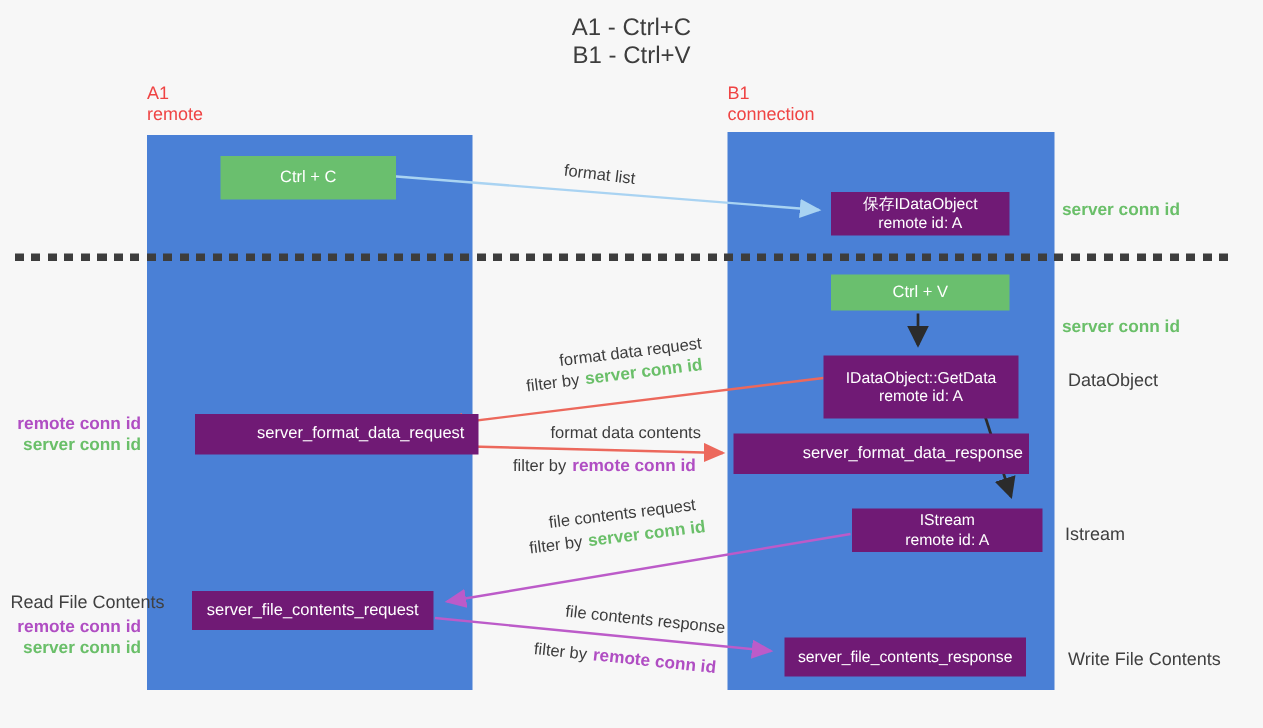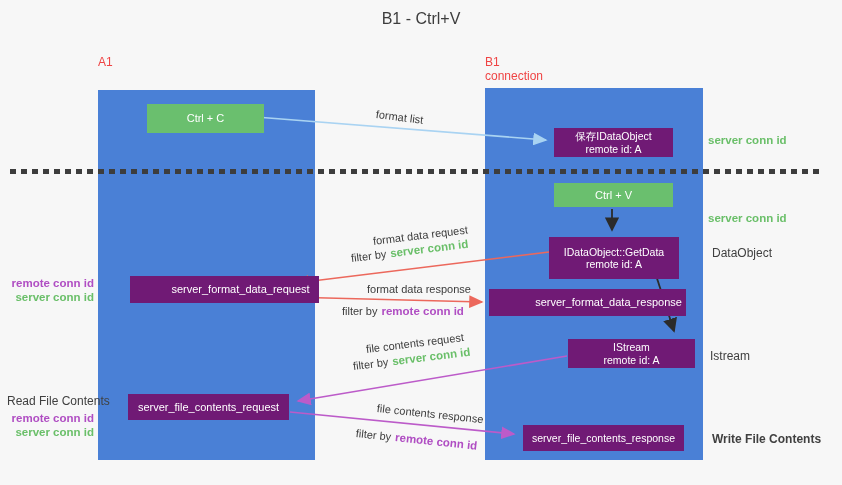--- a/index.html
+++ b/index.html
@@ -72,25 +72,27 @@
     position:absolute;z-index:4;width:84px;text-align:right;
     font-size:11.5px;line-height:14px;white-space:nowrap;
   }
 </style>
 </head>
 <body>
 
 <div class="canvas">
 
   <div class="title">
+    <div>A1 - Ctrl+C</div>
     <div>B1 - Ctrl+V</div>
   </div>
 
   <div class="lane-header a">
     <div>A1</div>
+    <div>remote</div>
   </div>
   <div class="lane-header b">
     <div>B1</div>
     <div>connection</div>
   </div>
 
   <div class="lane lane-a"></div>
   <div class="lane lane-b"></div>
 
   <div class="dotted"></div>
@@ -158,40 +160,40 @@
     <div>server_file_contents_response</div>
   </div>
 
   <div class="alabel rot-dn7" style="left:376px;top:108px;">format list</div>
 
   <div class="alabel rot-up" style="left:373px;top:235px;">format data request</div>
   <div class="alabel rot-up" style="left:351px;top:252px;">
     <span class="pre">filter by</span><span class="g-text">server conn id</span>
   </div>
 
-  <div class="alabel" style="left:367px;top:283px;">format data response</div>
+  <div class="alabel" style="left:367px;top:283px;">format data contents</div>
   <div class="alabel" style="left:342px;top:305px;">
     <span class="pre">filter by</span><span class="p-text">remote conn id</span>
   </div>
 
   <div class="alabel rot-up" style="left:366px;top:343px;">file contents request</div>
   <div class="alabel rot-up" style="left:353px;top:360px;">
     <span class="pre">filter by</span><span class="g-text">server conn id</span>
   </div>
 
   <div class="alabel rot-dn6" style="left:377px;top:402px;">file contents response</div>
   <div class="alabel rot-dn6" style="left:356px;top:427px;">
     <span class="pre">filter by</span><span class="p-text">remote conn id</span>
   </div>
 
   <div class="side g-text" style="left:708px;top:134px;">server conn id</div>
   <div class="side g-text" style="left:708px;top:212px;">server conn id</div>
   <div class="side" style="left:712px;top:246px;">DataObject</div>
   <div class="side" style="left:710px;top:349px;">Istream</div>
-  <div class="side" style="left:712px;top:432px;font-weight:bold;">Write File Contents</div>
+  <div class="side" style="left:712px;top:432px;">Write File Contents</div>
 
   <div class="left-group" style="left:10px;top:276px;">
     <div class="p-text">remote conn id</div>
     <div class="g-text">server conn id</div>
   </div>
 
   <div class="side" style="left:7px;top:394px;">Read File Contents</div>
   <div class="left-group" style="left:10px;top:411px;">
     <div class="p-text">remote conn id</div>
     <div class="g-text">server conn id</div>

